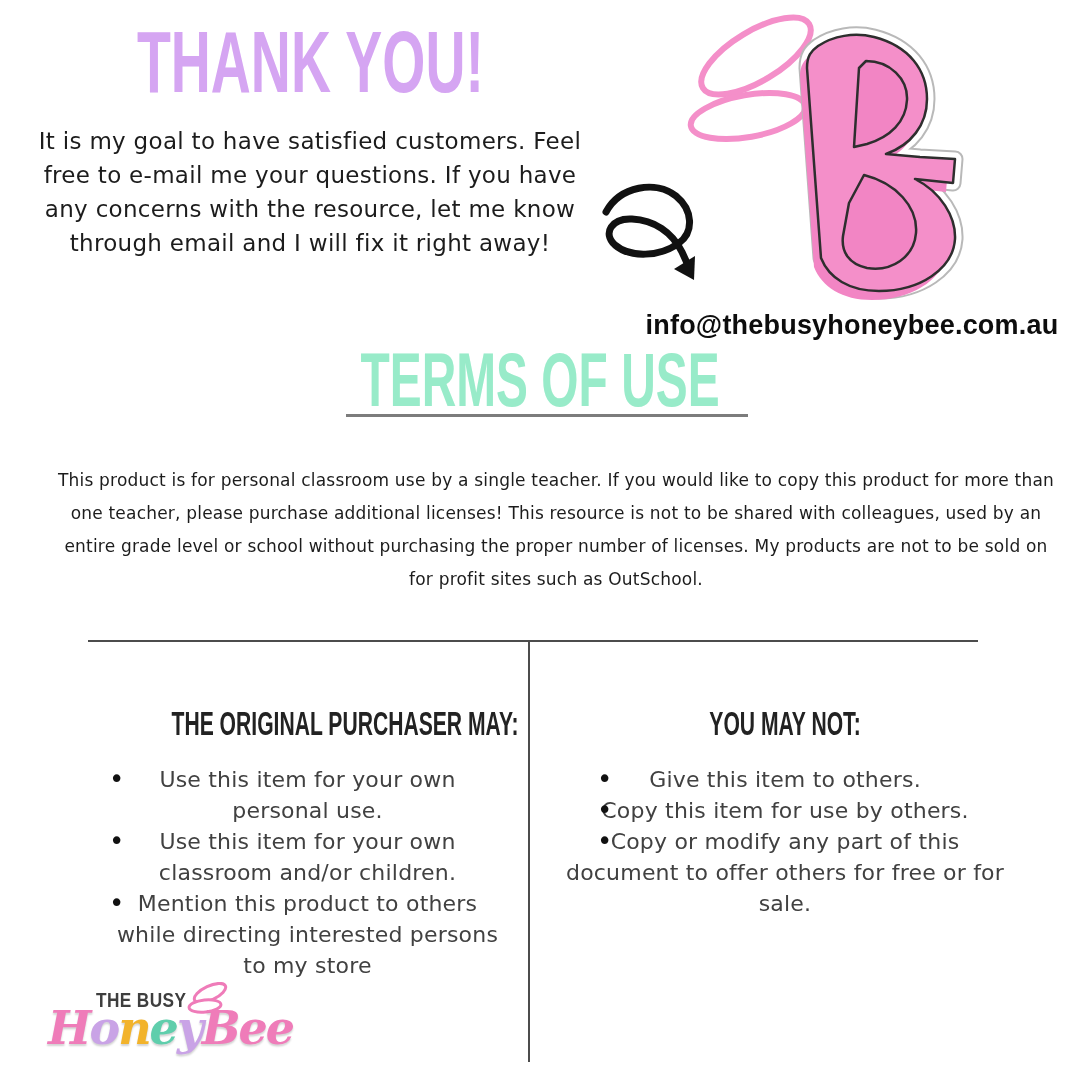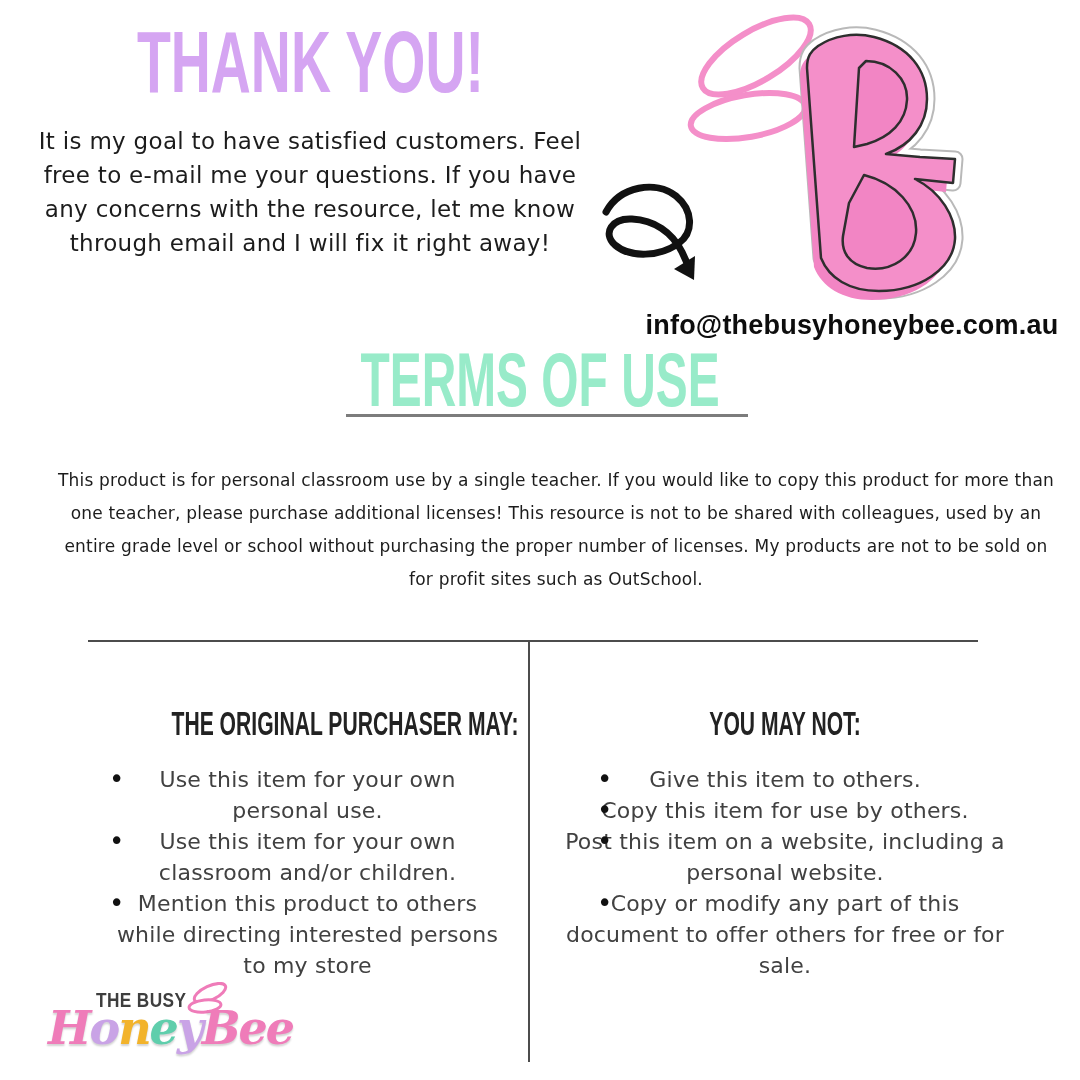--- a/index.html
+++ b/index.html
@@ -132,21 +132,20 @@
       <li>Use this item for your own classroom and/or children.</li>
       <li>Mention this product to others while directing interested persons to my store</li>
     </ul>
   </div>
 
   <div class="col col-right">
     <h3 class="col-heading">YOU MAY NOT:</h3>
     <ul class="rules">
       <li>Give this item to others.</li>
       <li>Copy this item for use by others.</li>
-      <li>Post this item on a website, including a personal website.</li>
       <li>Copy or modify any part of this document to offer others for free or for sale.</li>
     </ul>
   </div>
 
   <div class="footer-logo">
     <div class="footer-top">THE BUSY</div>
     <svg class="footer-wings" viewBox="0 0 48 34" aria-hidden="true">
       <ellipse cx="24" cy="11" rx="17" ry="7" transform="rotate(-25 24 11)" style="fill:#fff;stroke:var(--pink2);stroke-width:3"></ellipse>
       <ellipse cx="19" cy="24" rx="16" ry="6" transform="rotate(-6 19 24)" style="fill:#fff;stroke:var(--pink2);stroke-width:3"></ellipse>
     </svg>

